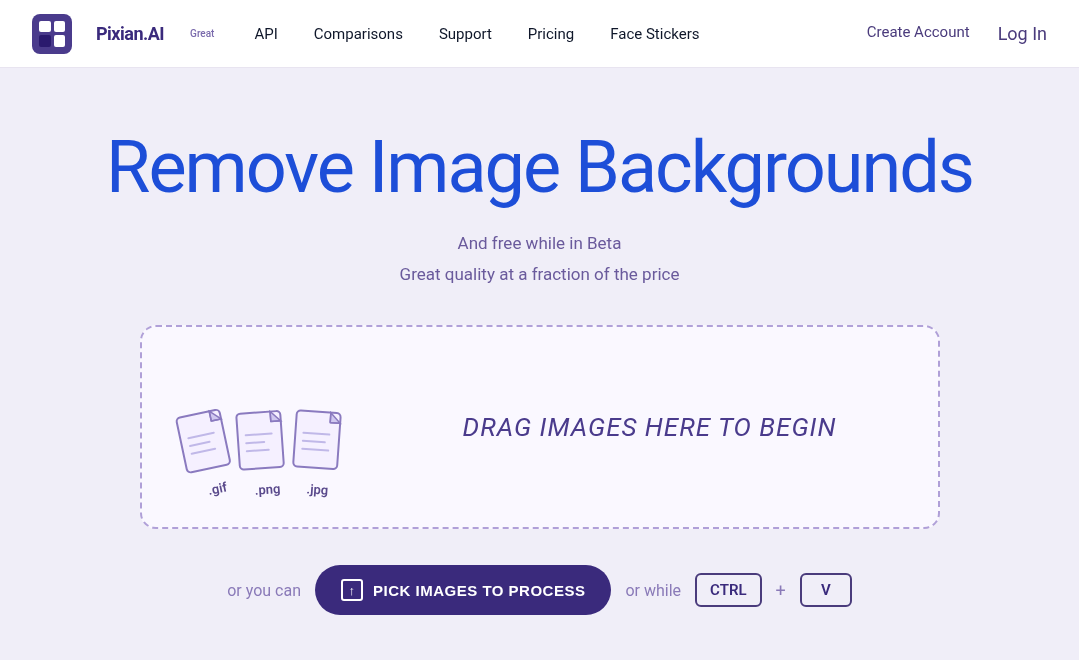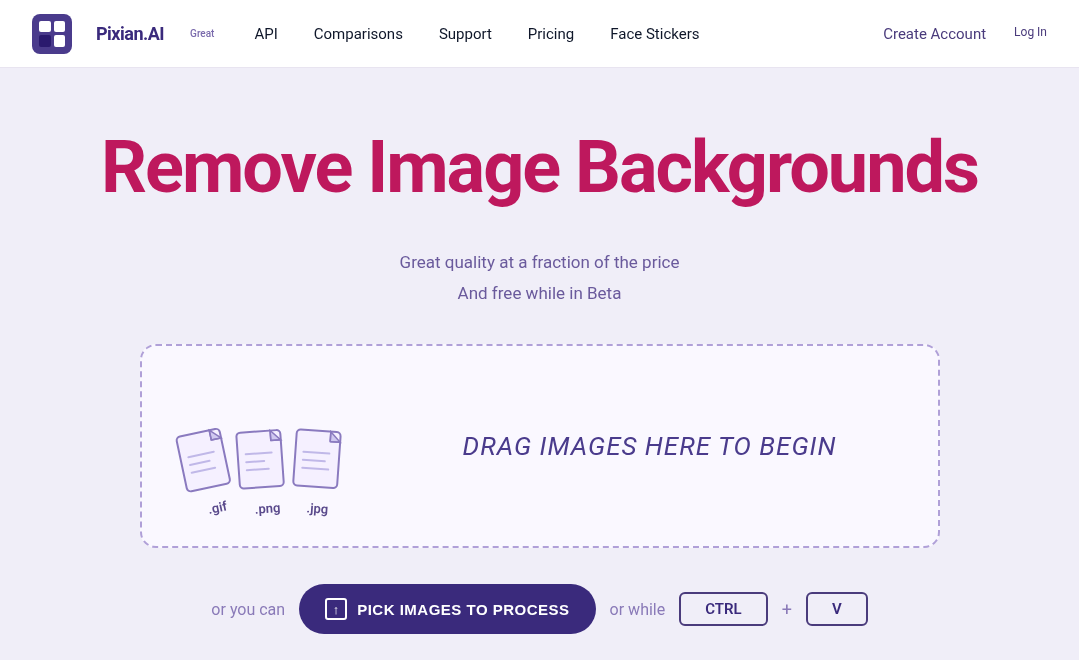--- a/index.html
+++ b/index.html
@@ -94,42 +94,42 @@
     }
 
     .nav-create-account {
       font-size: 15px;
       color: #4a3b7c;
       text-decoration: none;
       cursor: pointer;
     }
 
     .nav-login {
-      font-size: 12px;
+      font-size: 18px;
       color: #4a3b7c;
       text-decoration: none;
       cursor: pointer;
     }
 
     
     .main-content {
       display: flex;
       flex-direction: column;
       align-items: center;
       padding: 60px 20px 40px;
     }
 
     .hero-title {
       font-size: 72px;
-      font-weight: 700;
-      color: #be185d;
+      font-weight: 400;
+      color: #1d4ed8;
       text-align: center;
       letter-spacing: -2px;
       line-height: 1.1;
-      margin-bottom: 40px;
+      margin-bottom: 21px;
     }
 
     .hero-subtitle {
       text-align: center;
       color: #6a5a9c;
       font-size: 17px;
       line-height: 1.8;
       margin-bottom: 36px;
     }
 
@@ -226,21 +226,21 @@
       gap: 10px;
       text-transform: uppercase;
     }
 
     .kbd-key {
       display: inline-flex;
       align-items: center;
       justify-content: center;
       border: 2px solid #4a3b7c;
       border-radius: 6px;
-      padding: 6px 24px;
+      padding: 6px 13px;
       font-size: 15px;
       font-weight: 600;
       color: #3a2a7c;
       background: transparent;
       min-width: 52px;
     }
 
     .plus-sign {
       color: #8a7ab8;
       font-size: 18px;
@@ -279,22 +279,22 @@
     <a class="nav-create-account">Create Account</a>
     <a class="nav-login">Log In</a>
   </div>
 </nav>
 
 <main class="main-content">
 
   <h1 class="hero-title">Remove Image Backgrounds</h1>
 
   <div class="hero-subtitle">
+    <div>And free while in Beta</div>
     <div>Great quality at a fraction of the price</div>
-    <div>And free while in Beta</div>
   </div>
 
   <div class="dropzone">
     <div class="dropzone-images">
 
       <div class="file-card file-card-gif">
         <svg class="file-svg" viewBox="0 0 56 68">
           <rect x="2" y="2" width="44" height="56" rx="4" ry="4" fill="#f5f0ff" stroke="#8a7abf" stroke-width="2"></rect>
           <polygon points="36,2 46,12 36,12" fill="#d0c8f0" stroke="#8a7abf" stroke-width="1.5"></polygon>
           <line x1="36" y1="2" x2="36" y2="12" stroke="#8a7abf" stroke-width="1.5"></line>

